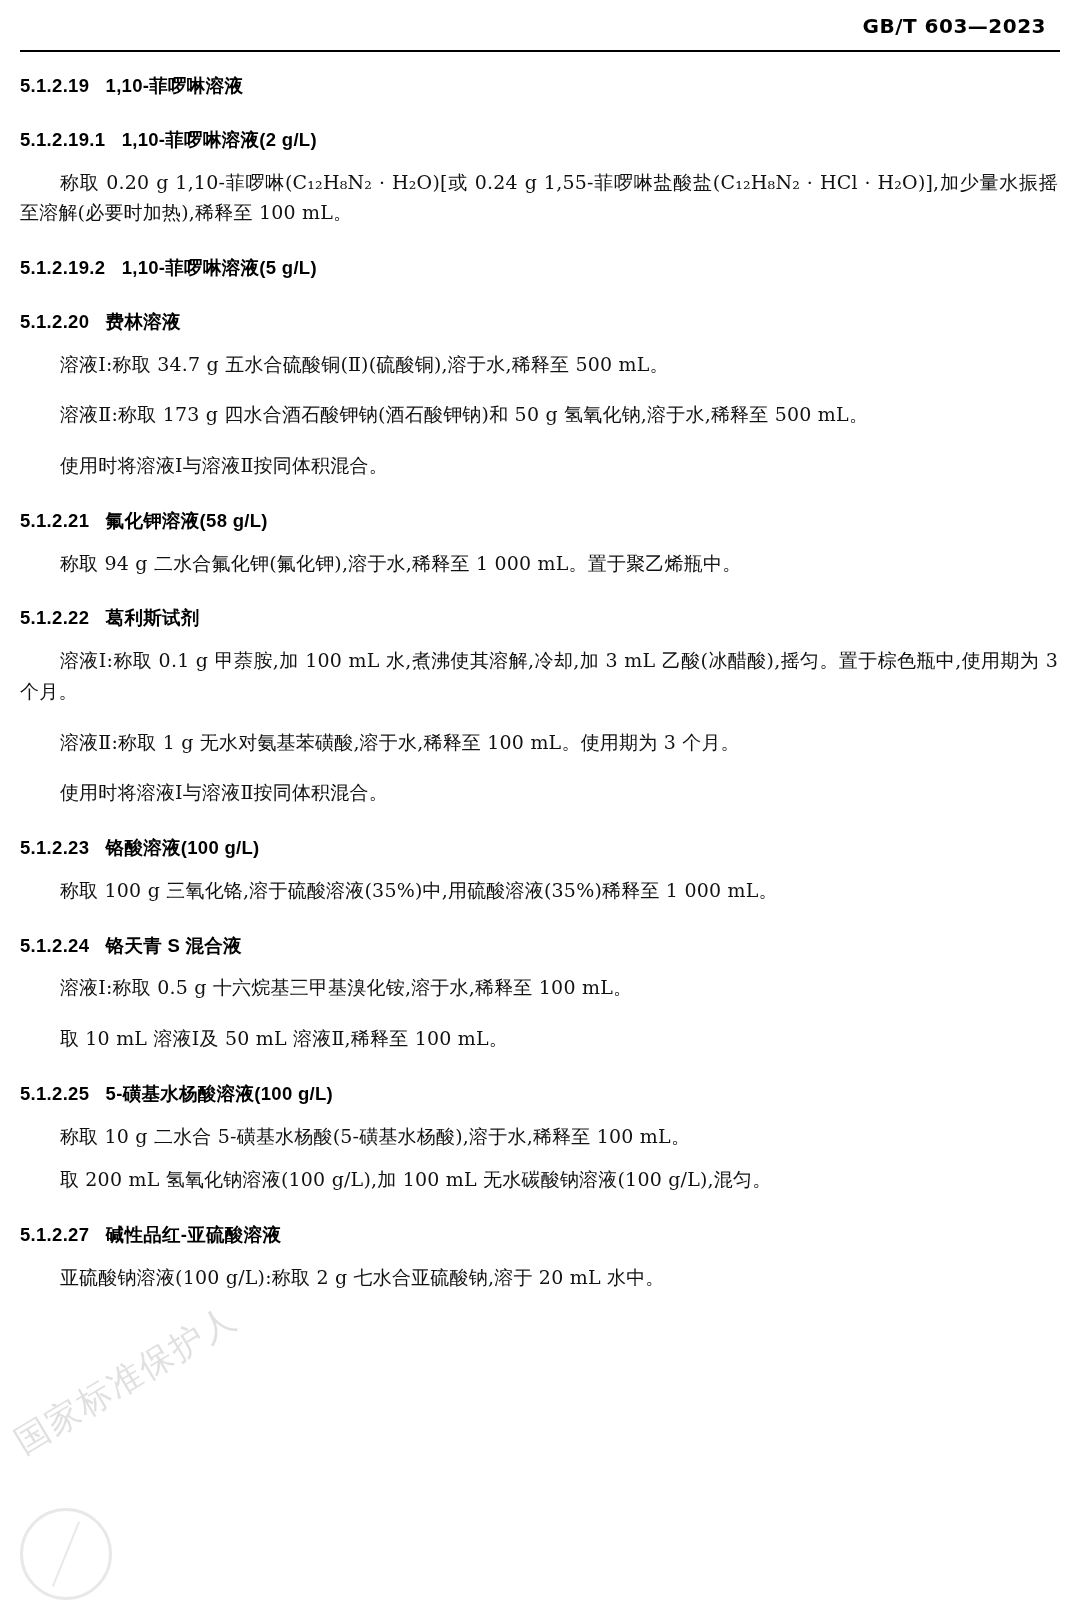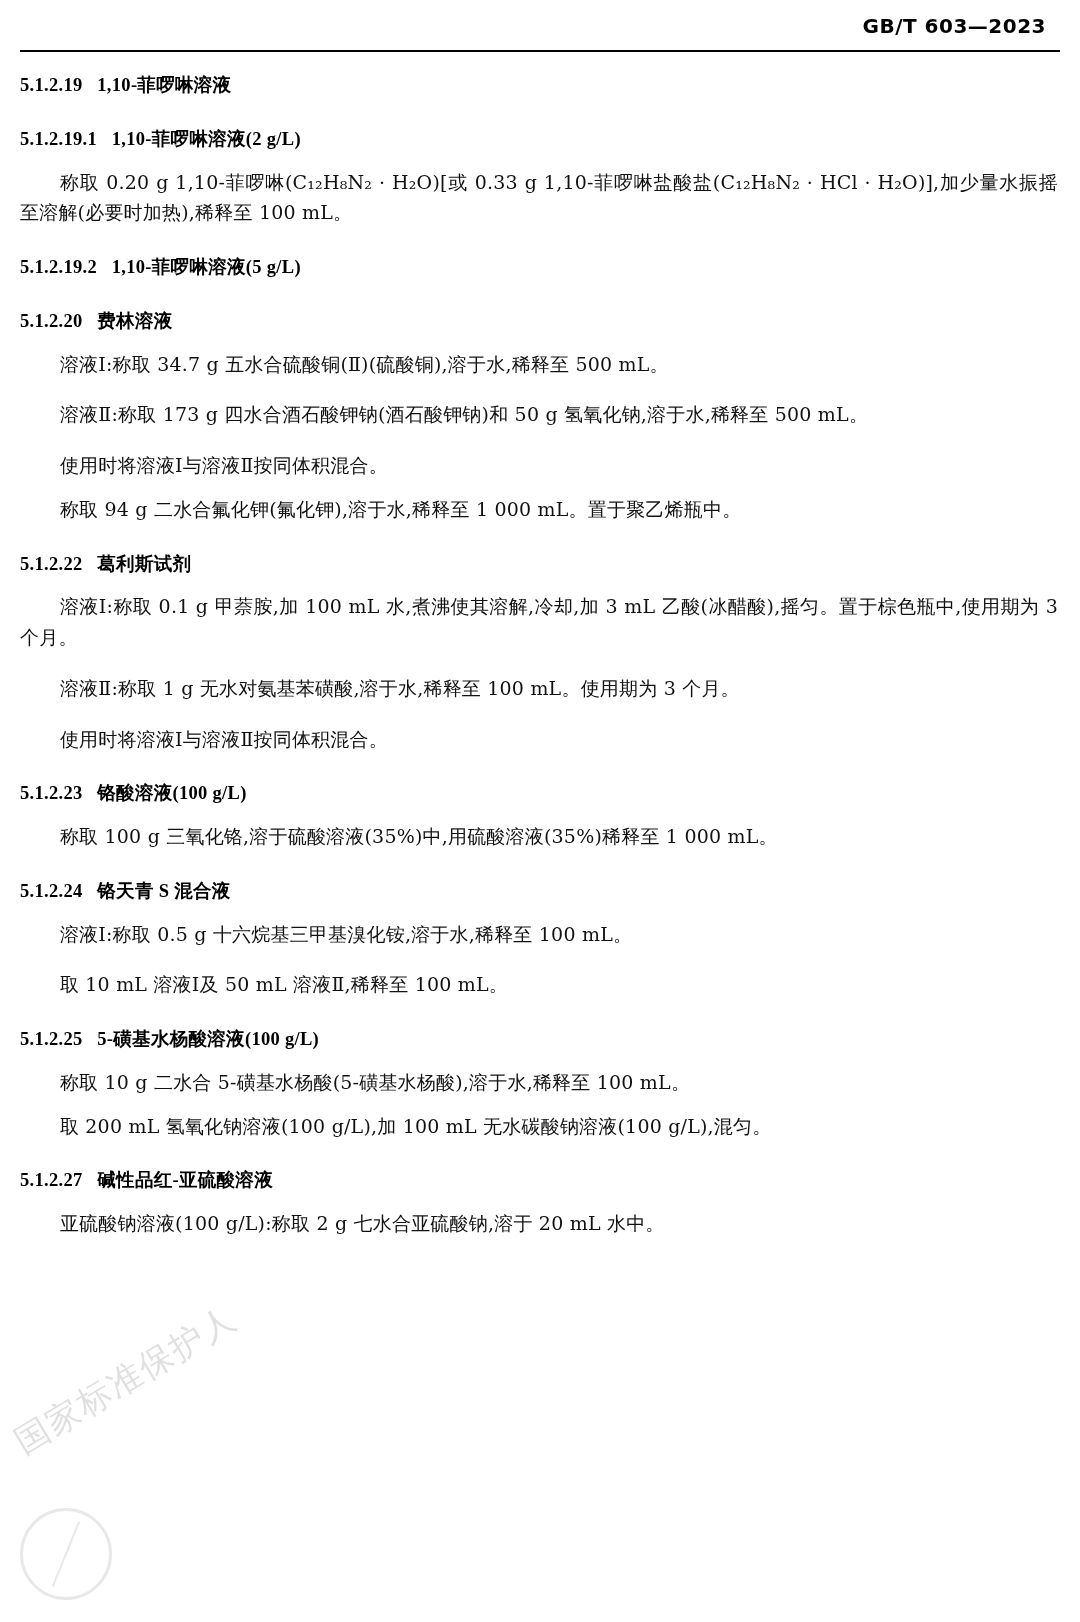--- a/index.html
+++ b/index.html
@@ -35,21 +35,21 @@
     height: 2px;
     background: #000;
   }
   .content {
     position: absolute;
     top: 72px;
     left: 20px;
     right: 22px;
   }
   h3.sec {
-    font-family: Liberation Serif, serif;
+    font-family: Liberation Sans, sans-serif;
     font-weight: bold;
     font-size: 18.5px;
     margin: 26px 0 0 0;
     line-height: 1.5;
     color: #000;
     letter-spacing: 0.3px;
   }
   h3.sec:first-child { margin-top: 0; }
   p.para {
     font-size: 19px;
@@ -112,33 +112,36 @@
 
   <div class="content">
 
     <h3 class="sec">
       <span>5.1.2.19</span>&nbsp;&nbsp;&nbsp;<span>1,10-菲啰啉溶液</span>
     </h3>
 
     <h3 class="sec">
       <span>5.1.2.19.1</span>&nbsp;&nbsp;&nbsp;<span>1,10-菲啰啉溶液(2 g/L)</span>
     </h3>
-    <p class="para indent">称取 0.20 g 1,10-菲啰啉(C₁₂H₈N₂ · H₂O)[或 0.33 g 1,10-菲啰啉盐酸盐(C₁₂H₈N₂ · HCl · H₂O)],加少量水振摇至溶解(必要时加热),稀释至 100 mL。</p>
+    <p class="para indent">称取 0.20 g 1,10-菲啰啉(C₁₂H₈N₂ · H₂O)[或 0.24 g 1,55-菲啰啉盐酸盐(C₁₂H₈N₂ · HCl · H₂O)],加少量水振摇至溶解(必要时加热),稀释至 100 mL。</p>
 
     <h3 class="sec">
       <span>5.1.2.19.2</span>&nbsp;&nbsp;&nbsp;<span>1,10-菲啰啉溶液(5 g/L)</span>
     </h3>
 
     <h3 class="sec">
       <span>5.1.2.20</span>&nbsp;&nbsp;&nbsp;<span>费林溶液</span>
     </h3>
     <p class="para indent">溶液Ⅰ:称取 34.7 g 五水合硫酸铜(Ⅱ)(硫酸铜),溶于水,稀释至 500 mL。</p>
     <p class="para indent tight">溶液Ⅱ:称取 173 g 四水合酒石酸钾钠(酒石酸钾钠)和 50 g 氢氧化钠,溶于水,稀释至 500 mL。</p>
     <p class="para indent tight">使用时将溶液Ⅰ与溶液Ⅱ按同体积混合。</p>
 
+    <h3 class="sec">
+      <span>5.1.2.21</span>&nbsp;&nbsp;&nbsp;<span>氟化钾溶液(58 g/L)</span>
+    </h3>
     <p class="para indent">称取 94 g 二水合氟化钾(氟化钾),溶于水,稀释至 1 000 mL。置于聚乙烯瓶中。</p>
 
     <h3 class="sec">
       <span>5.1.2.22</span>&nbsp;&nbsp;&nbsp;<span>葛利斯试剂</span>
     </h3>
     <p class="para indent">溶液Ⅰ:称取 0.1 g 甲萘胺,加 100 mL 水,煮沸使其溶解,冷却,加 3 mL 乙酸(冰醋酸),摇匀。置于棕色瓶中,使用期为 3 个月。</p>
     <p class="para indent tight">溶液Ⅱ:称取 1 g 无水对氨基苯磺酸,溶于水,稀释至 100 mL。使用期为 3 个月。</p>
     <p class="para indent tight">使用时将溶液Ⅰ与溶液Ⅱ按同体积混合。</p>
 
     <h3 class="sec">

